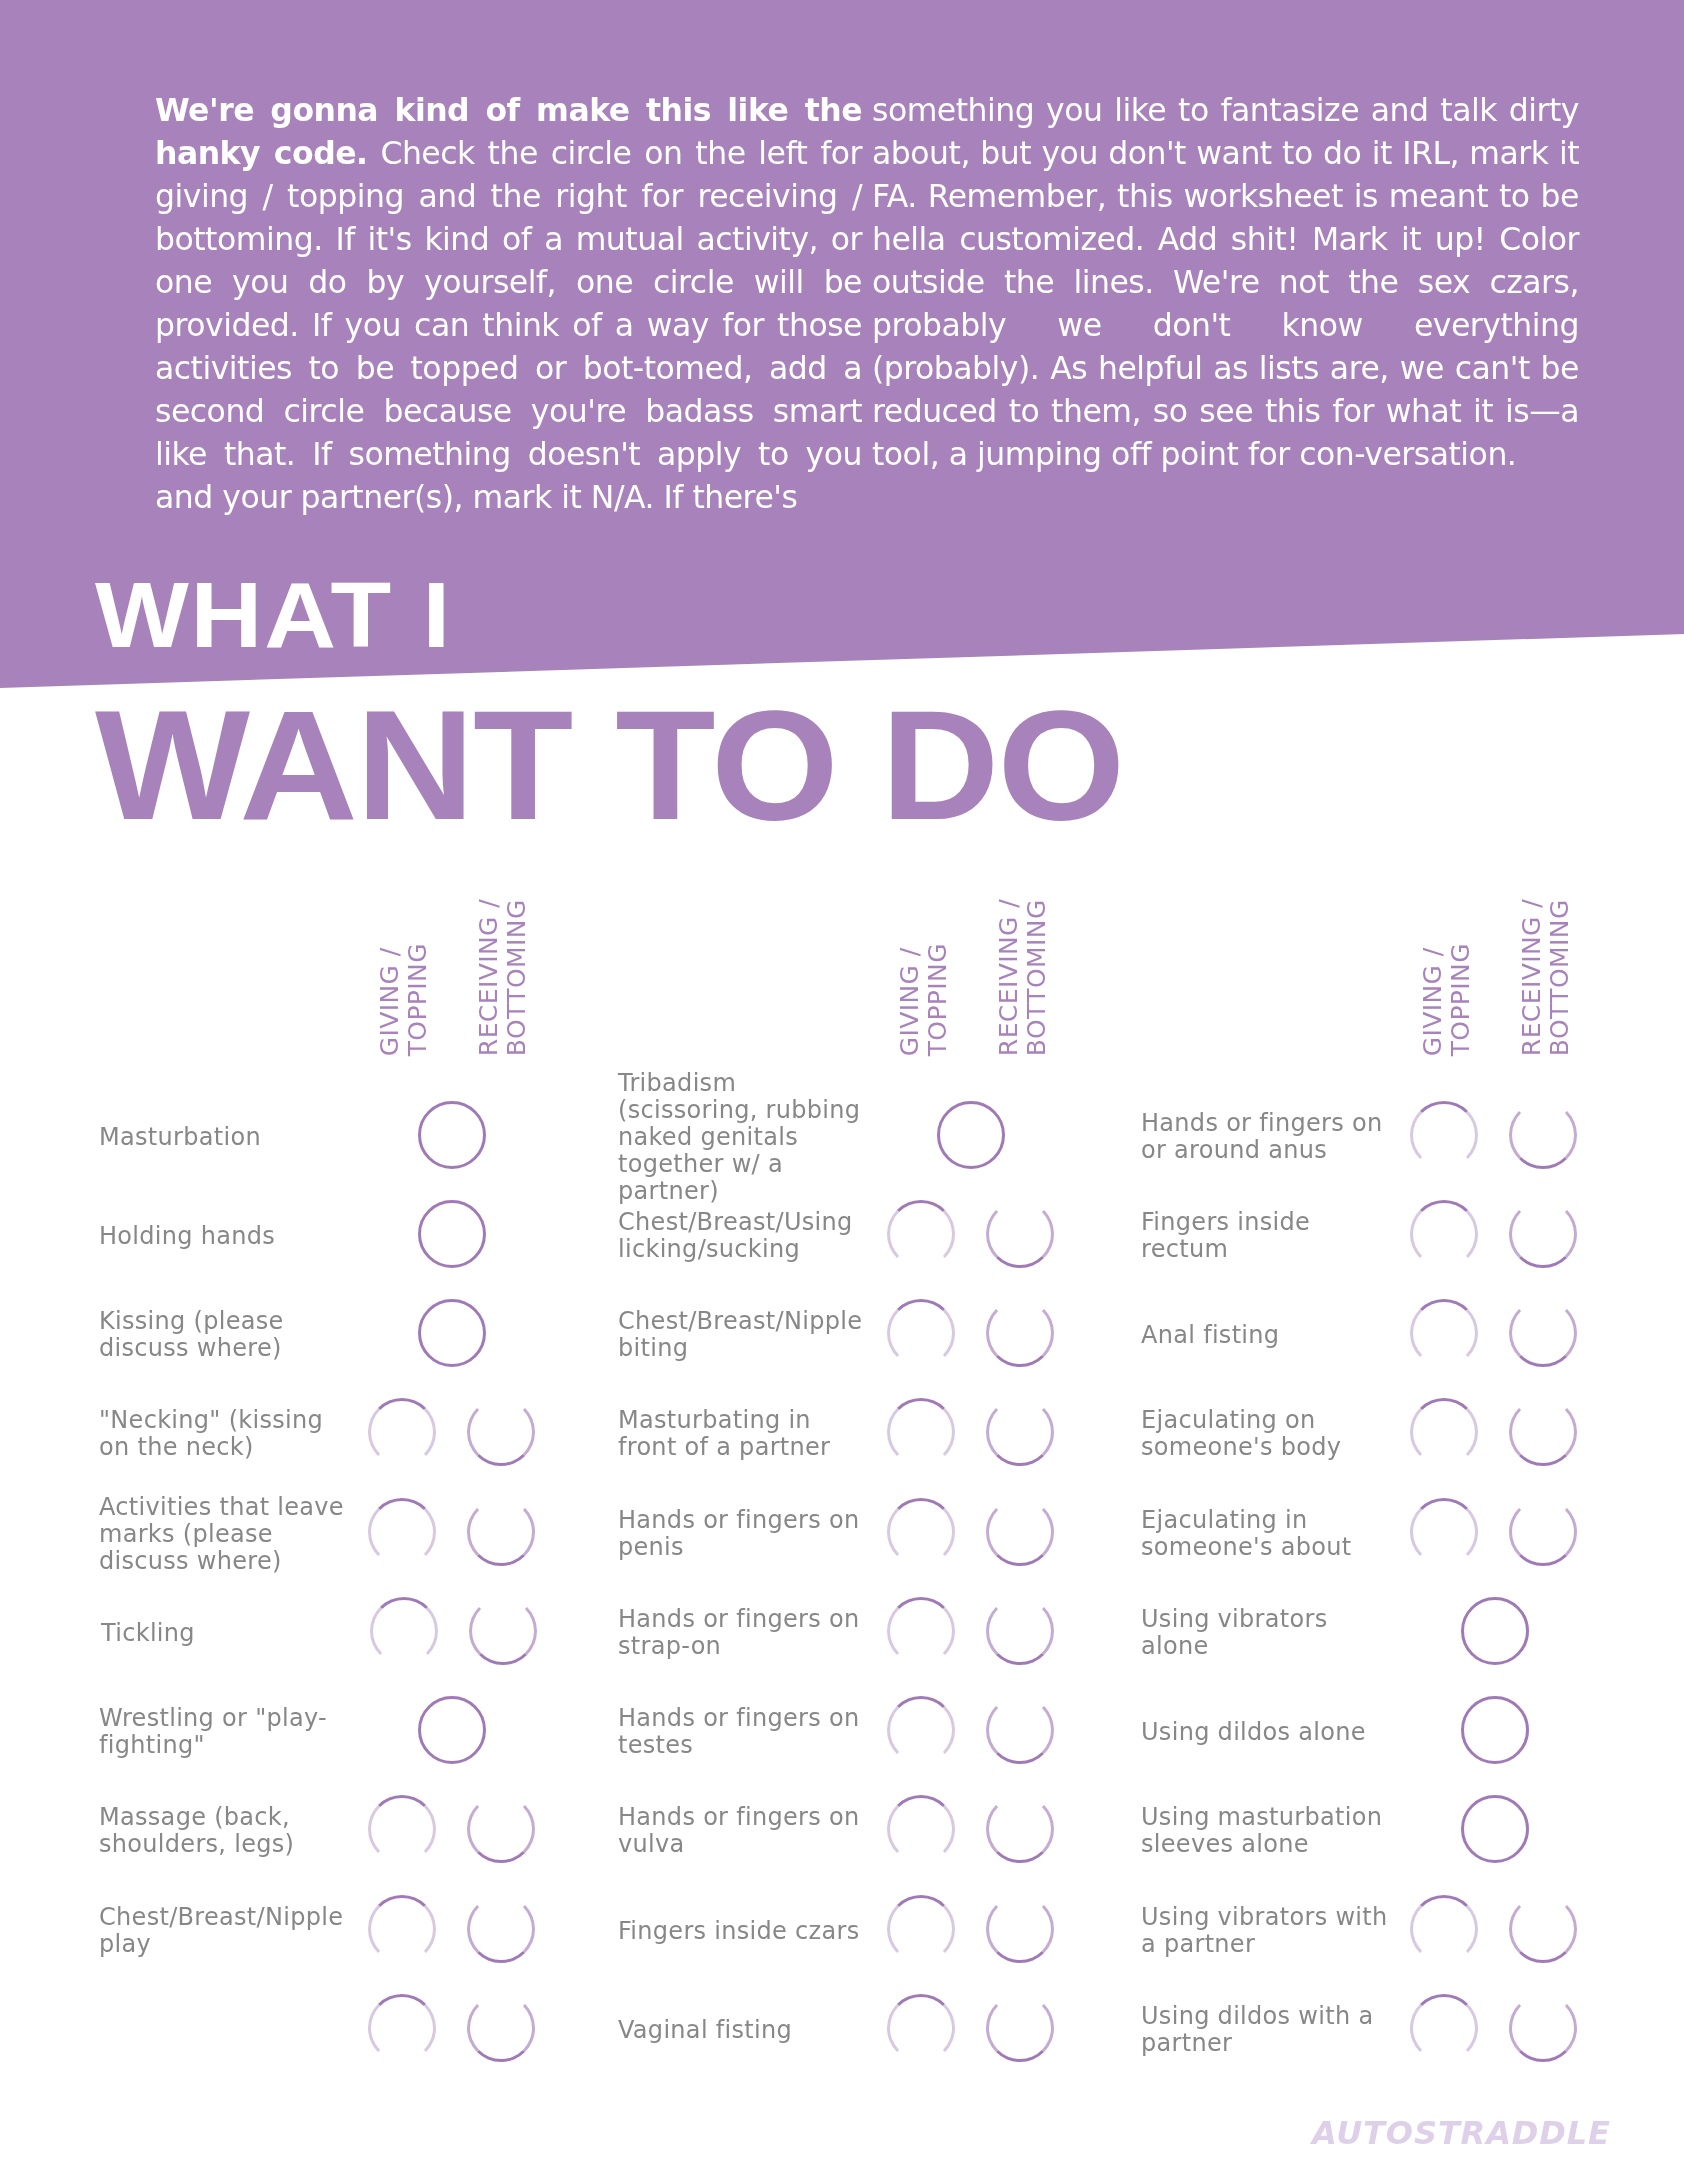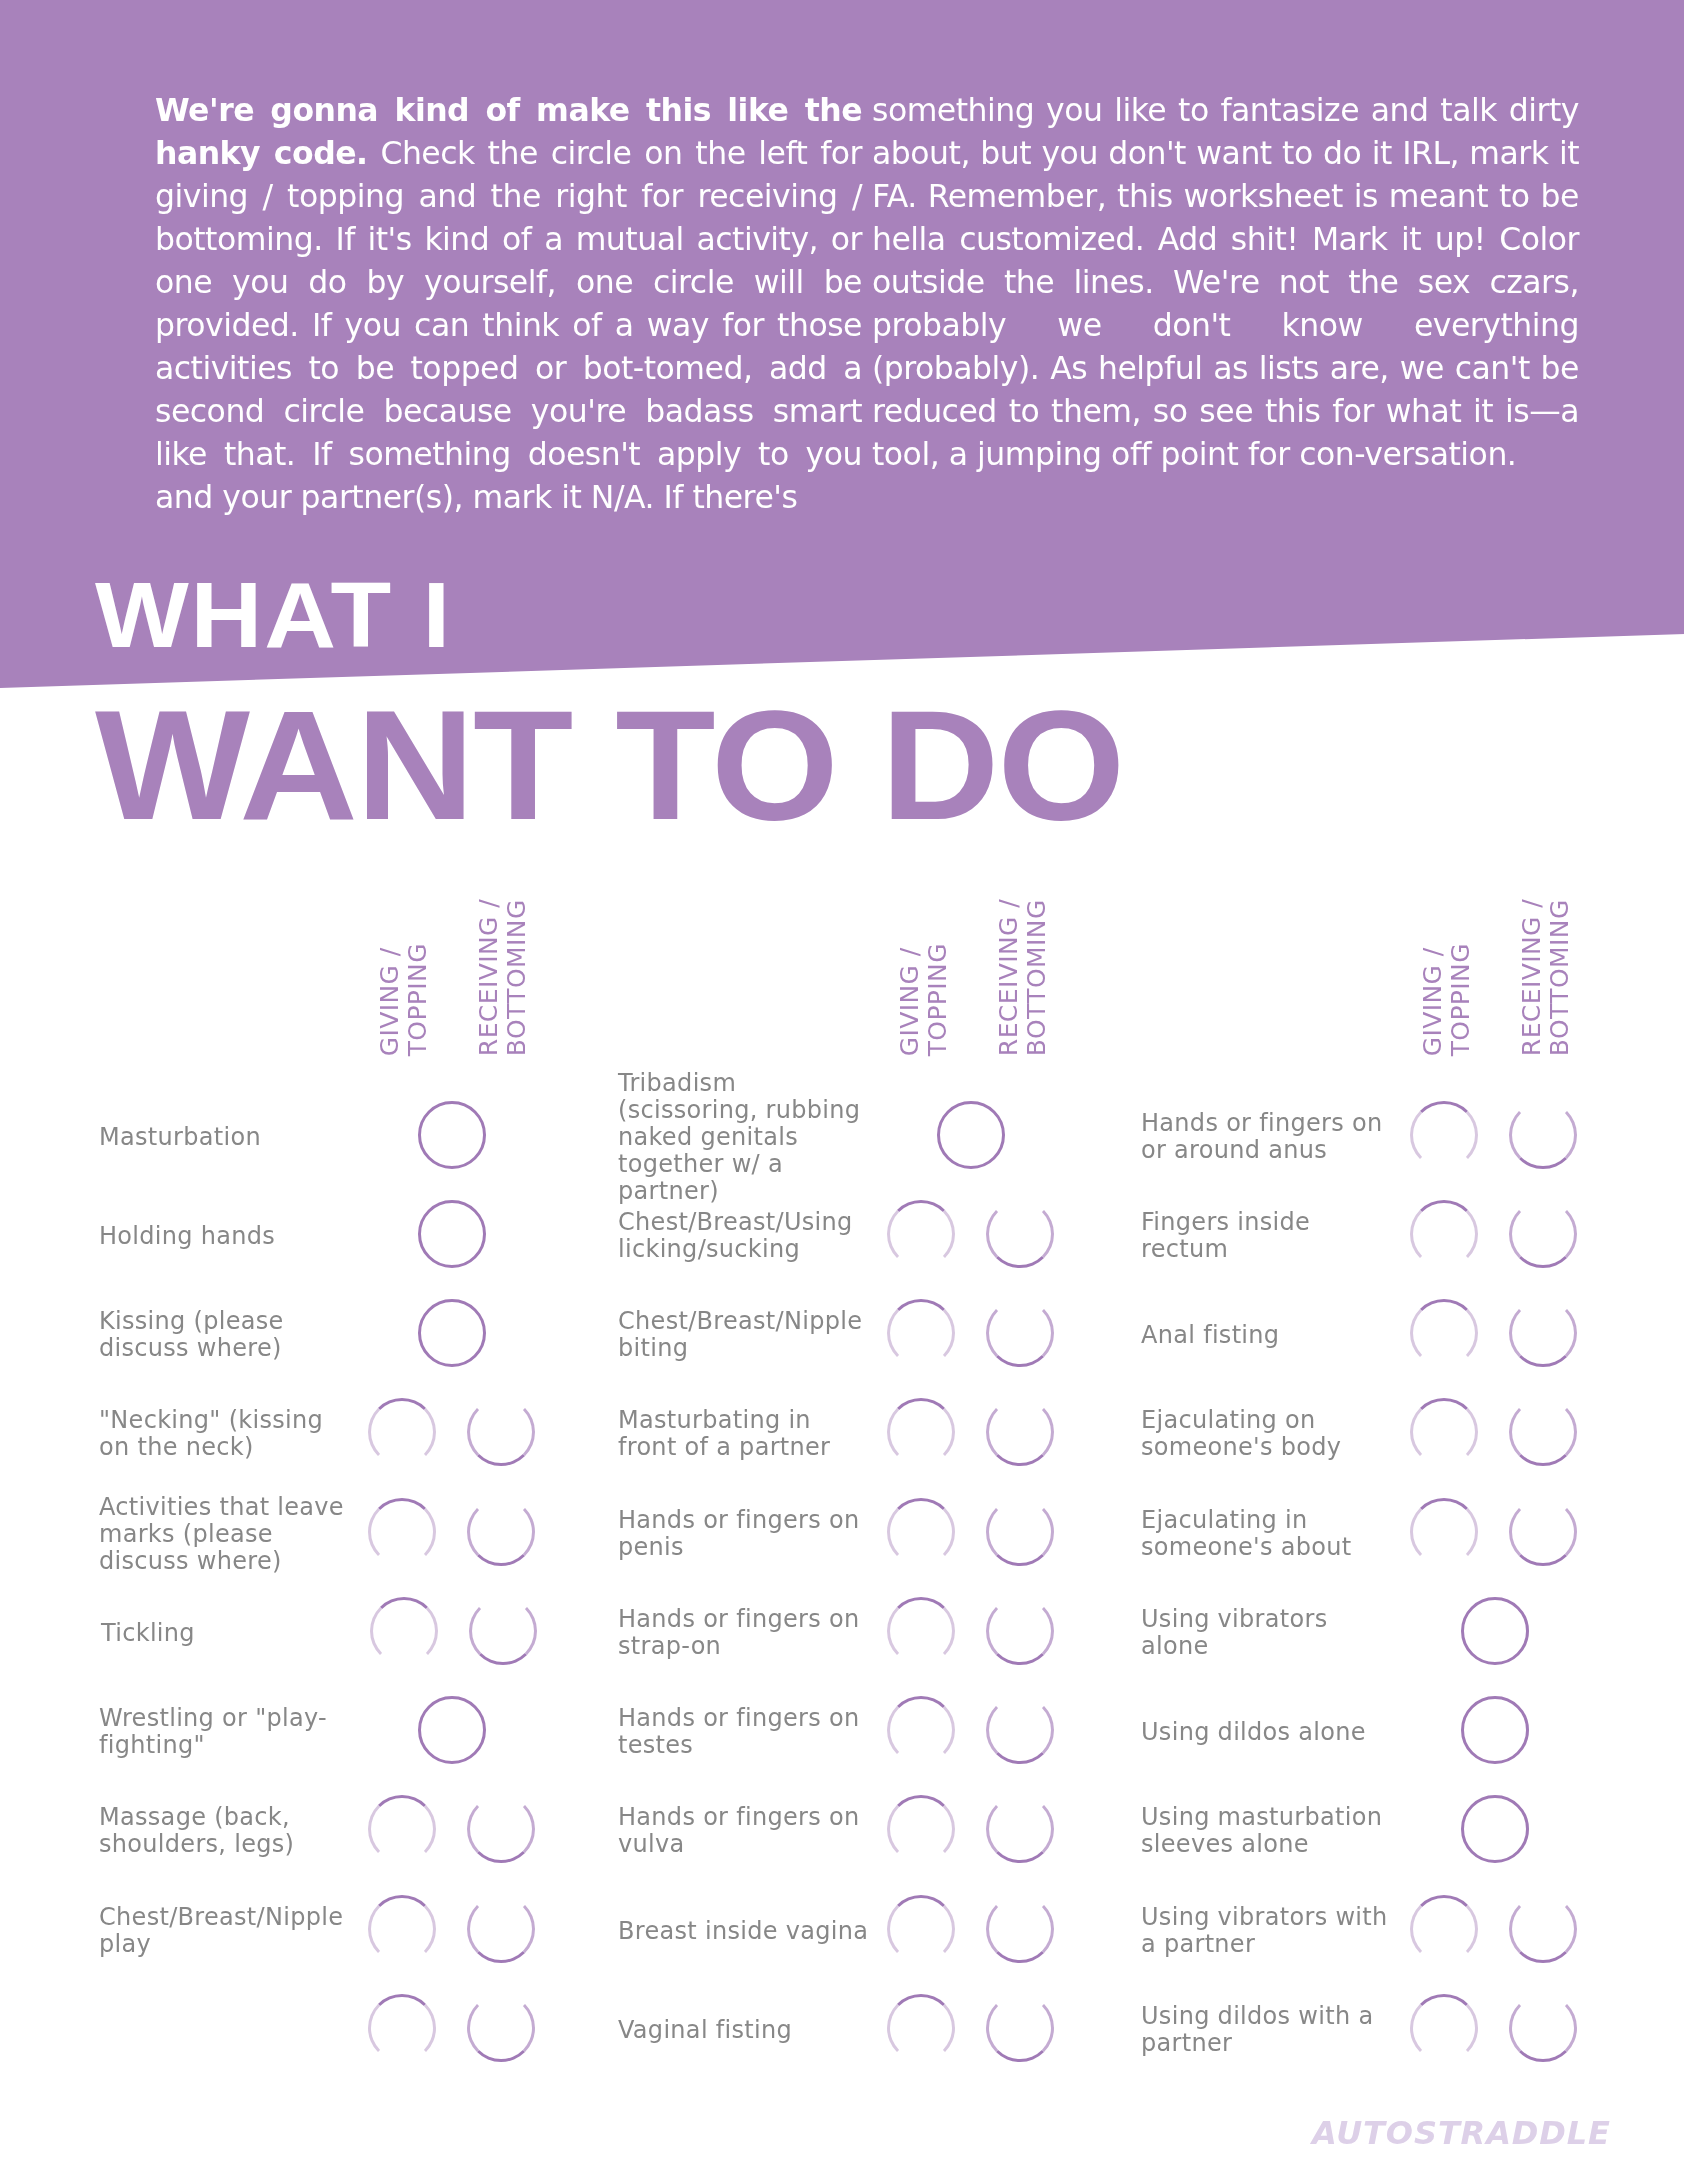--- a/index.html
+++ b/index.html
@@ -177,21 +177,21 @@
       <div class="label">Hands or fingers on testes</div>
       <div class="circle give" style="left: 269px;"></div>
       <div class="circle recv" style="left: 368px;"></div>
     </div>
     <div class="row" style="left: 618px; top: 1788px; width: 767px;">
       <div class="label">Hands or fingers on vulva</div>
       <div class="circle give" style="left: 269px;"></div>
       <div class="circle recv" style="left: 368px;"></div>
     </div>
     <div class="row" style="left: 618px; top: 1888px; width: 767px;">
-      <div class="label">Breast inside vagina</div>
+      <div class="label">Fingers inside czars</div>
       <div class="circle give" style="left: 269px;"></div>
       <div class="circle recv" style="left: 368px;"></div>
     </div>
     <div class="row" style="left: 618px; top: 1987px; width: 767px;">
       <div class="label">Vaginal fisting</div>
       <div class="circle give" style="left: 269px;"></div>
       <div class="circle recv" style="left: 368px;"></div>
     </div>
     <div class="col-header" style="left: 1419px; top: 903px;">
       <div class="vlabel">GIVING /

